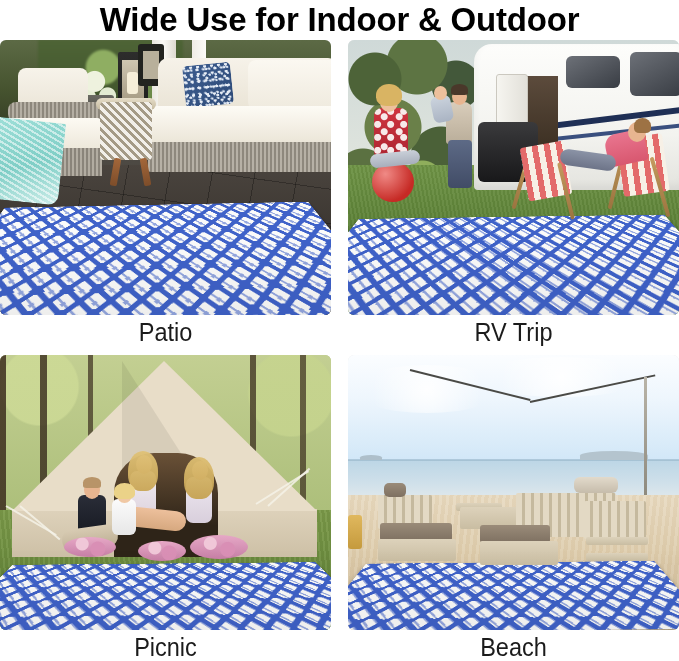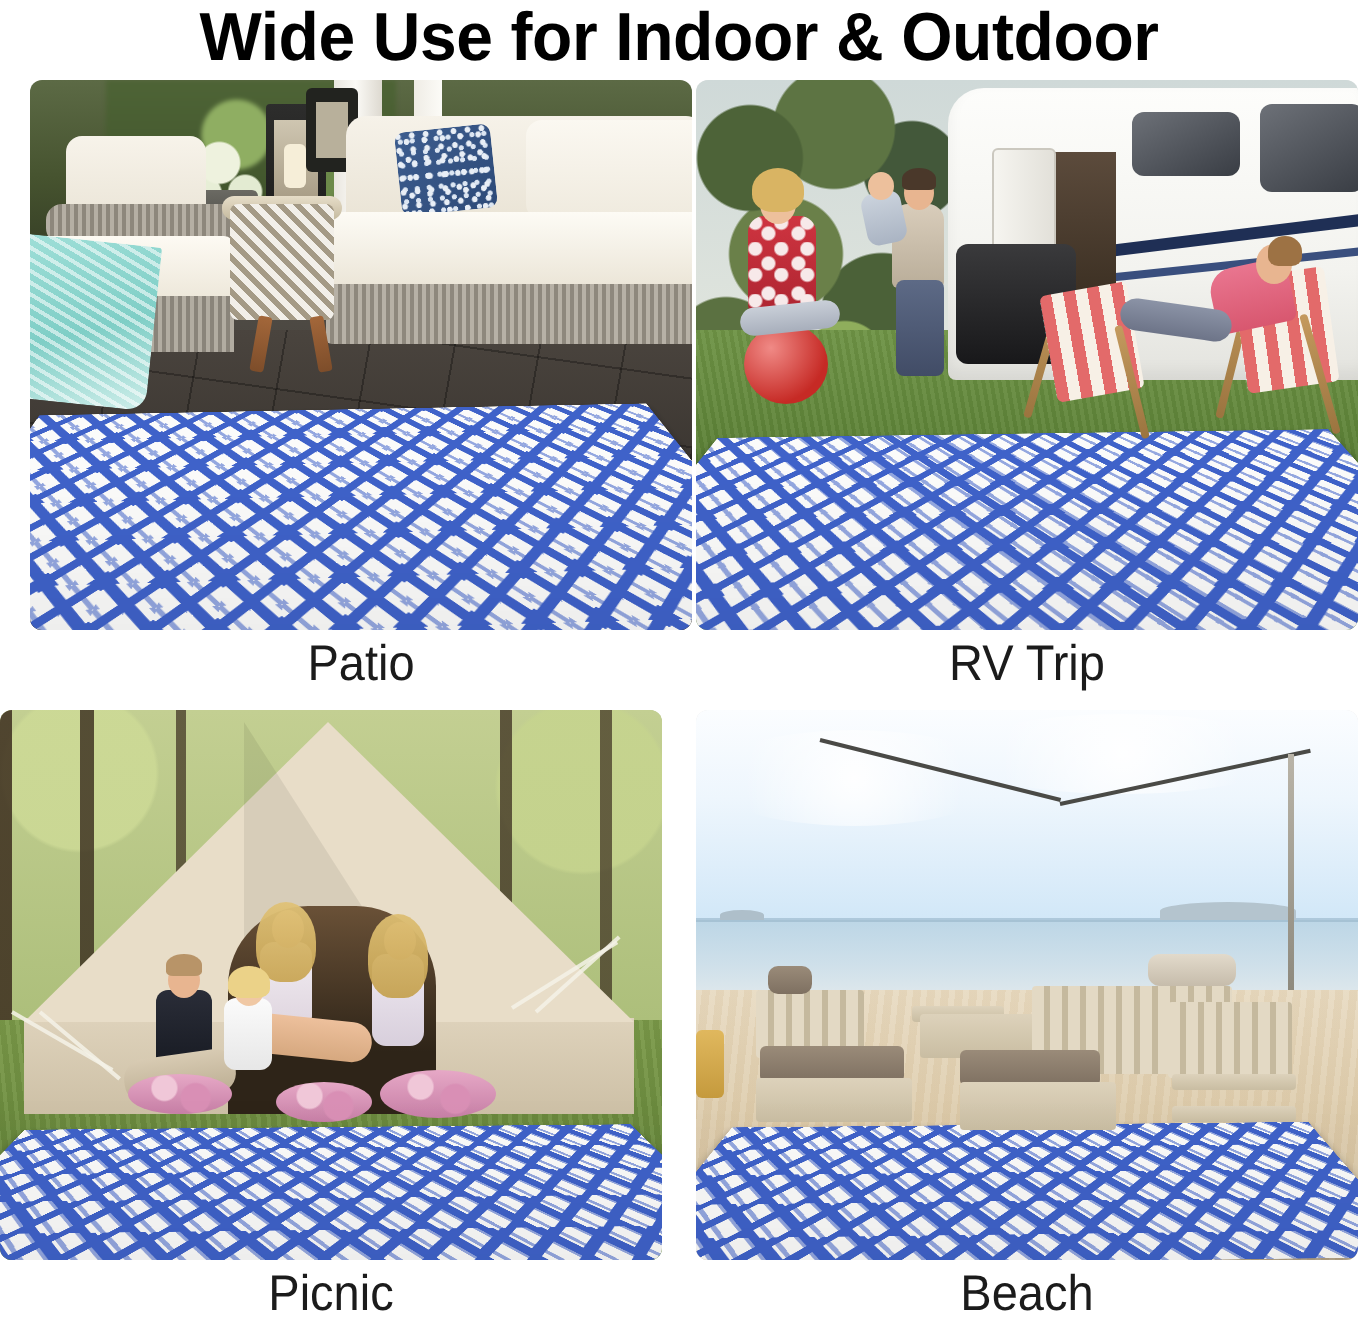--- a/index.html
+++ b/index.html
@@ -46,21 +46,21 @@
     top: 40px;
     left: 0;
     width: 679px;
     height: 621px;
   }
   .cell {
     position: absolute;
     width: 331px;
     height: 308px;
   }
-  .cell.c0 { left: 15px;   top: 0px; padding-left: 13px; }
+  .cell.c0 { left: 0px;   top: 0px; padding-left: 13px; }
   .cell.c1 { left: 348px; top: 0px; }
   .cell.c2 { left: 0px;   top: 315px; }
   .cell.c3 { left: 348px; top: 315px; }
 
   .photo {
     position: absolute;
     left: 0; top: 0;
     width: 331px;
     height: 275px;
     border-radius: 6px;

